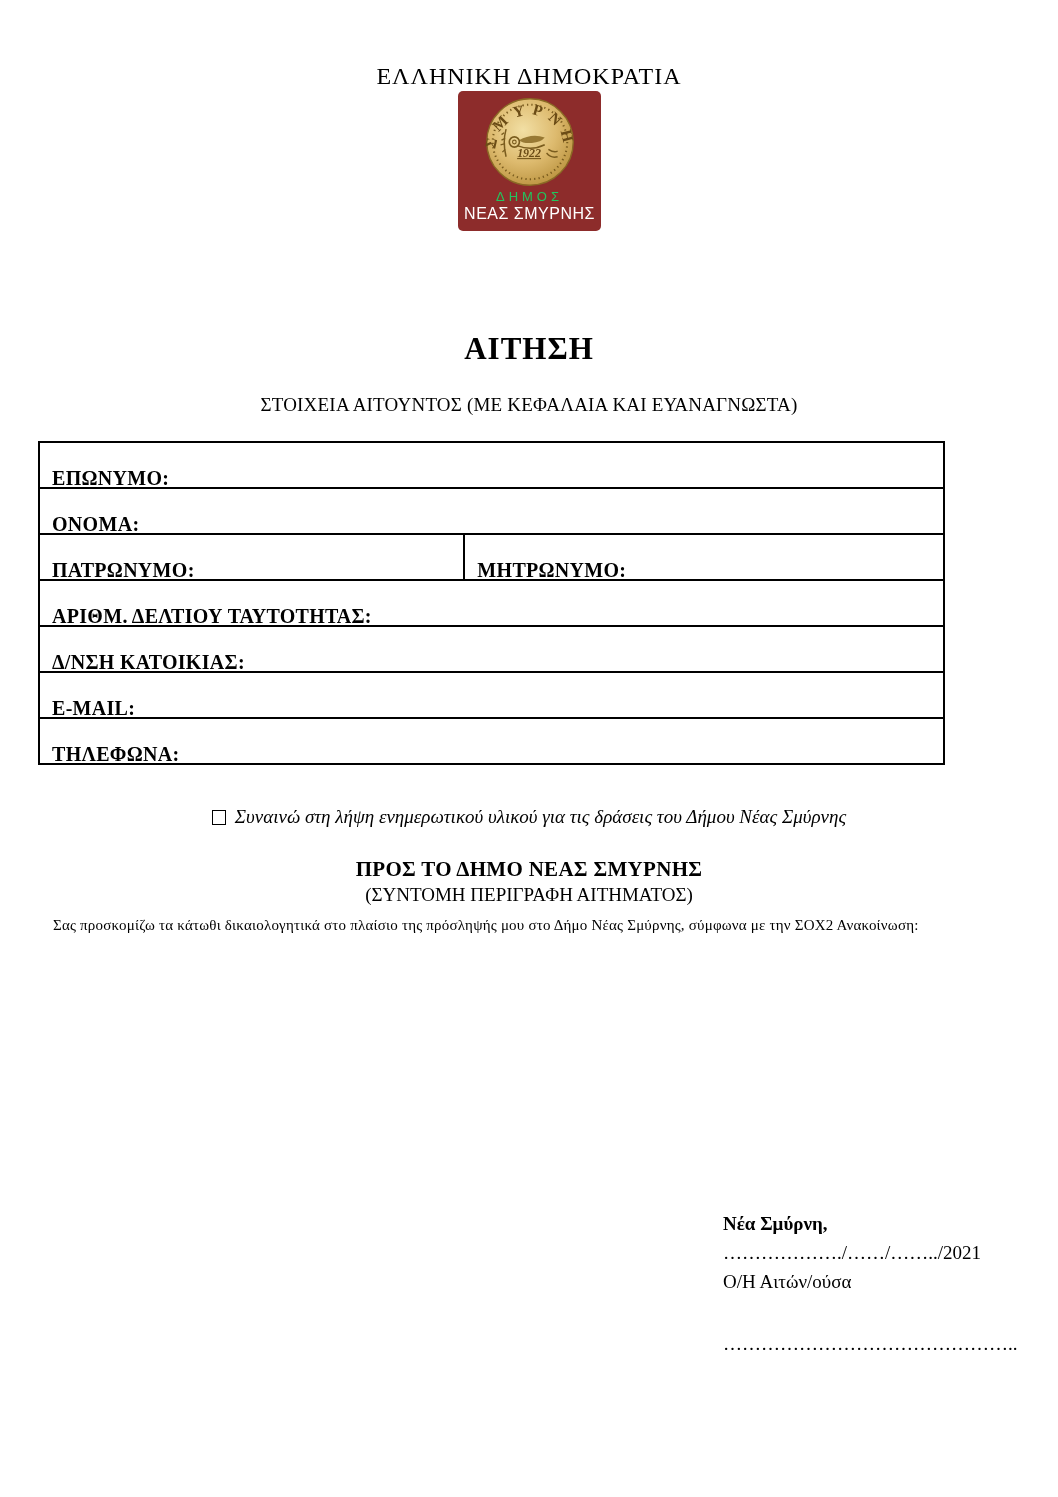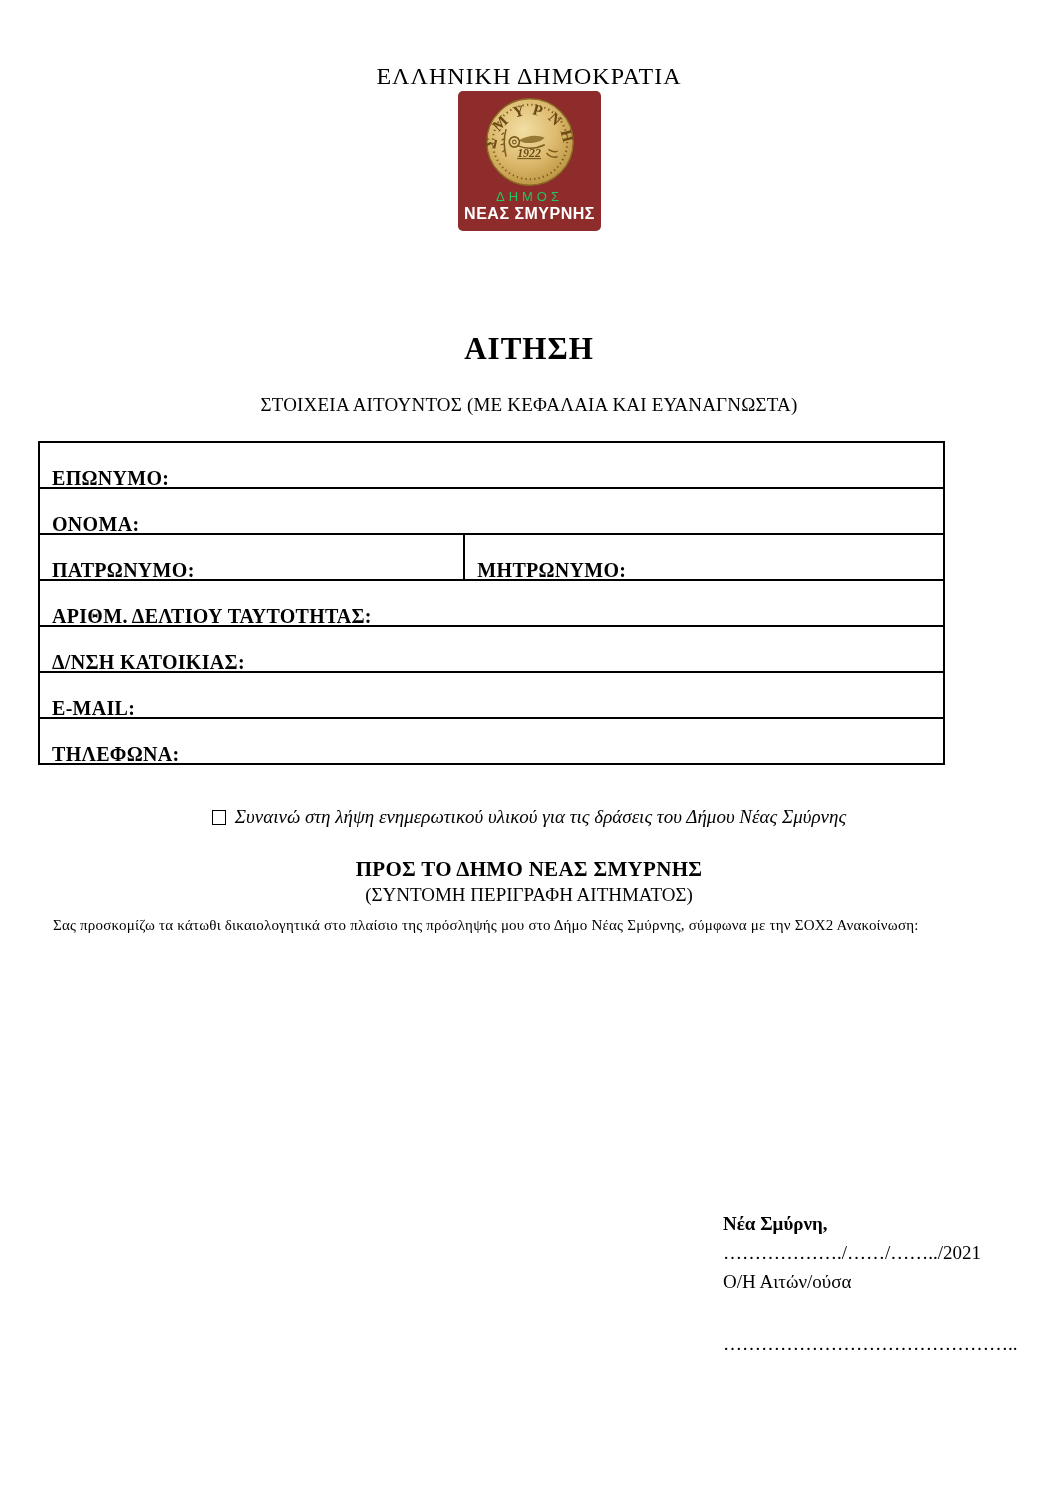--- a/index.html
+++ b/index.html
@@ -28,21 +28,21 @@
     padding-top: 5px;
   }
   .logo .coin { width: 92px; height: 92px; display: block; }
   .logo .muni-line1 {
     font-family: "Liberation Sans", sans-serif;
     color: #22c55e; font-size: 13px; letter-spacing: 4px; margin-top: 1px;
     font-weight: 400;
   }
   .logo .muni-line2 {
     font-family: "Liberation Sans", sans-serif;
-    color: #ffffff; font-size: 16px; font-weight: bold; letter-spacing: 0.5px;
+    color: #ffffff; font-size: 16px; font-weight: normal; letter-spacing: 0.5px;
     margin-top: 1px;
   }
 
   .dept-block {
     position: absolute; top: 244px; left: 53px;
     font-size: 19px; line-height: 23.5px; letter-spacing: 0.3px;
   }
 
   .app-title {
     position: absolute; top: 318px; left: 0; width: 100%;

